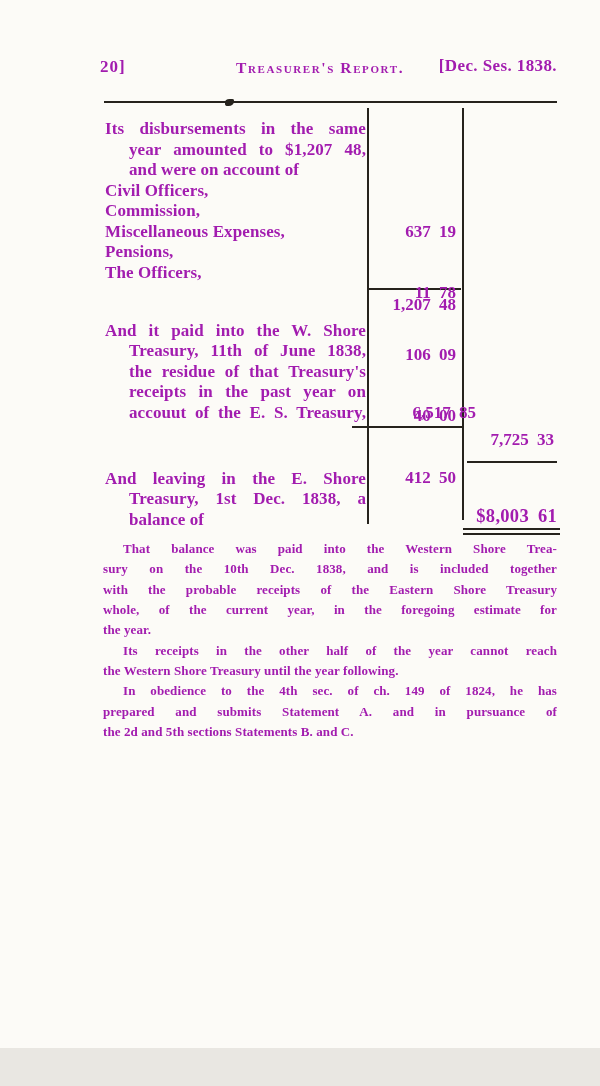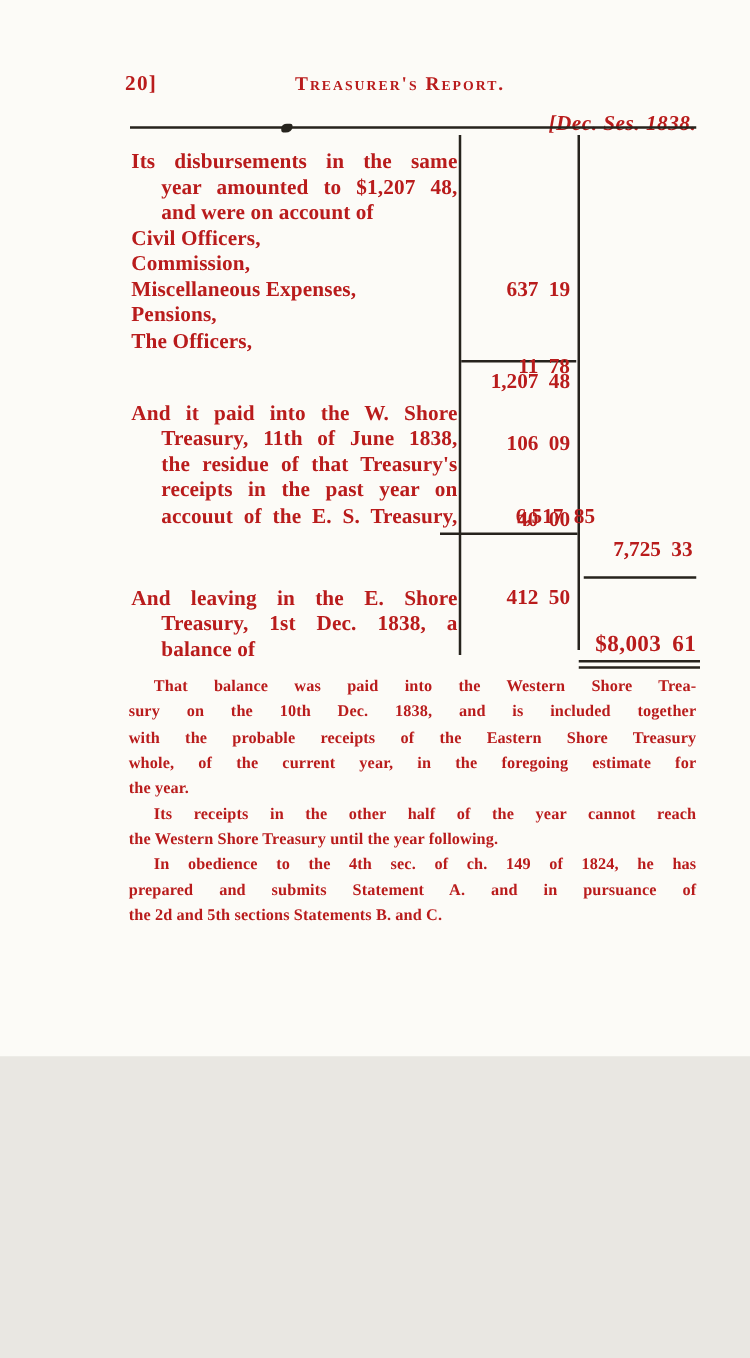--- a/index.html
+++ b/index.html
@@ -1,40 +1,40 @@
 <!DOCTYPE html>
 <html><head>
 <meta charset="utf-8">
 <style>
   html, body { margin: 0; padding: 0; }
   body { background: #e9e7e2; }
   .page {
     position: relative;
     width: 600px;
-    height: 845px;
+    height: 1048px;
     margin: 0 auto;
     background: #fcfbf7;
-    color: #b91c1c;
+    color: #a21caf;
     font-family: "Liberation Serif", "DejaVu Serif", serif;
     font-weight: bold;
     overflow: hidden;
   }
   
   .hdr-num {
     position: absolute; left: 100px; top: 57px;
     font-size: 17px; letter-spacing: 1px;
   }
   .hdr-title {
     position: absolute; left: 236px; top: 59px;
     font-variant: small-caps;
     font-size: 15.5px; letter-spacing: 1.6px;
   }
   .hdr-session {
     position: absolute; right: 43px; top: 56px;
-    font-style: italic; font-size: 17px; letter-spacing: 0.4px; margin-top: 33px;
+    font-size: 17px; letter-spacing: 0.4px;
   }
   
   .hrule { position: absolute; background: #26231d; }
   .vrule { position: absolute; background: #26231d; width: 2px; }
   #rule-top       { left: 104px; top: 101px; width: 453px; height: 2.4px; }
   #ink-mark       { left: 225px; top: 99px;  width: 9px;  height: 7px; border-radius: 50% 20% 60% 30%; }
   #vline-1        { left: 367px; top: 108px; height: 416px; }
   #vline-2        { left: 462px; top: 108px; height: 412px; }
   #rule-subtotal  { left: 369px; top: 288px; width: 92px;  height: 2.2px; }
   #rule-col1-bot  { left: 352px; top: 425.5px; width: 110px; height: 2.2px; }

